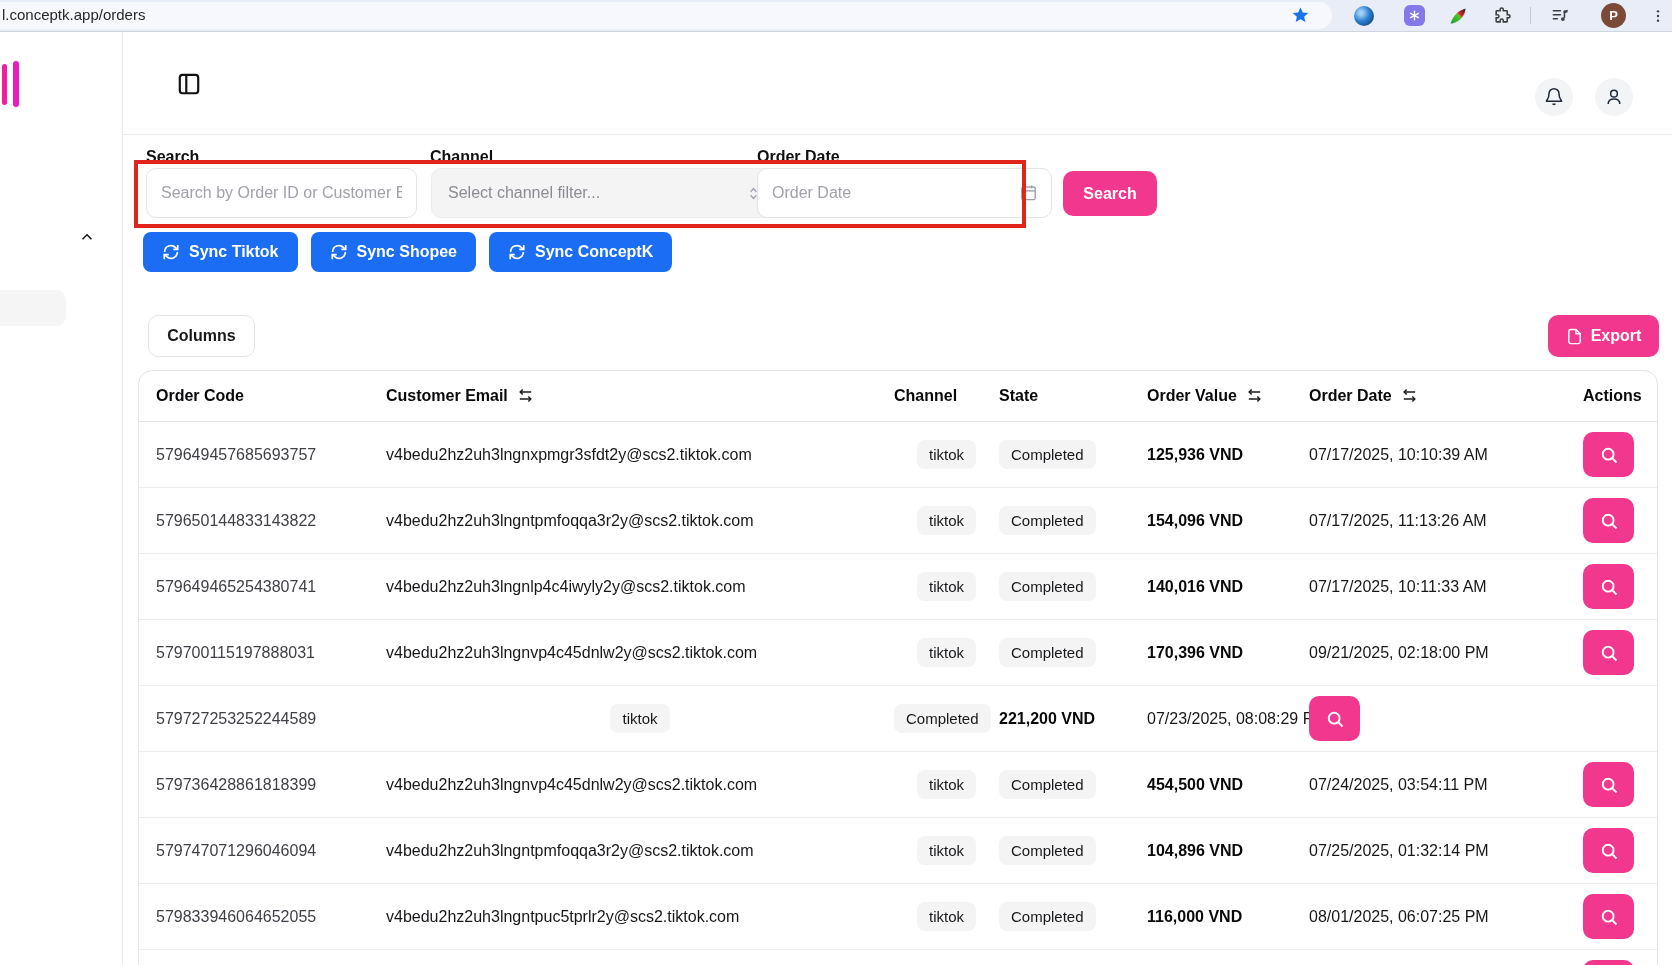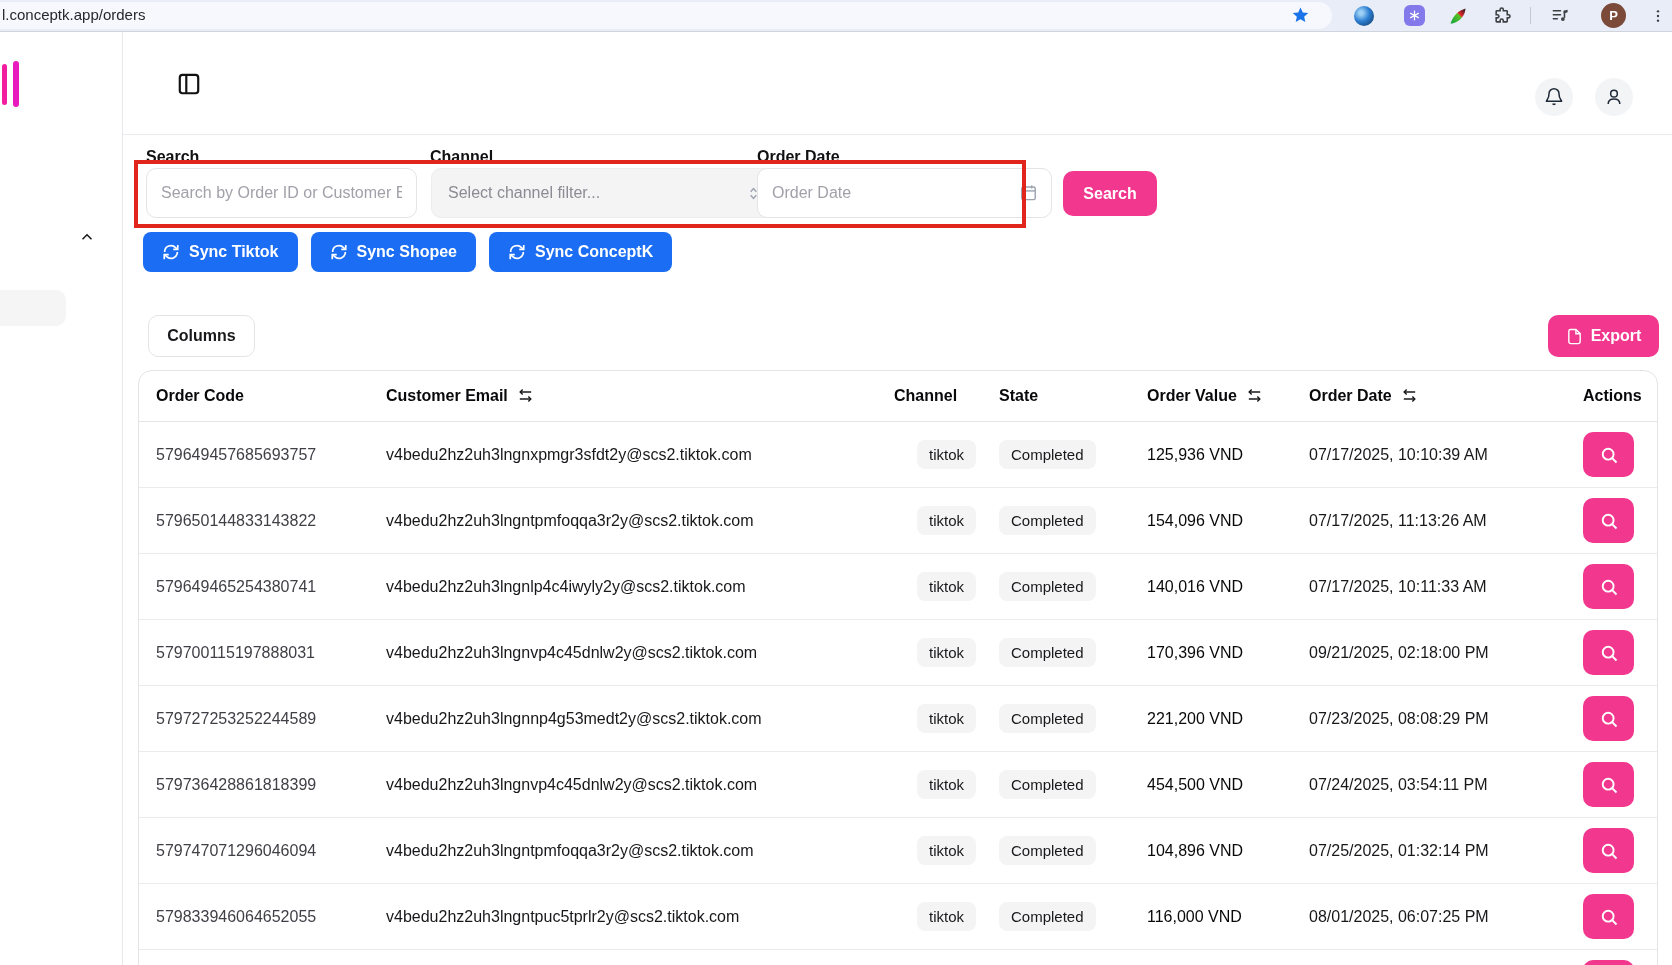--- a/index.html
+++ b/index.html
@@ -94,21 +94,21 @@
   .t-head { height:51px; border-bottom:1px solid #e4e4e7; }
   .t-head .th { font-size:16px; font-weight:600; color:#09090b; display:flex; align-items:flex-start; gap:9px; }
   .th-actions { justify-content:flex-end; padding-right:21px; }
   .t-row { height:66px; border-bottom:1px solid #ececee; }
   .cell { font-size:16px; color:#18181b; white-space:nowrap; overflow:hidden; }
   .cell-code { color:#3f3f46; }
   .badge { display:inline-block; background:#f4f4f5; border-radius:8px; padding:6px 12px;
            font-size:15px; color:#18181b; }
   .badge:empty { display:none; }
   .cell-channel { text-align:center; }
-  .cell-value { font-weight:400; color:#09090b; }
+  .cell-value { font-weight:700; color:#09090b; }
   .action-btn { width:51px; height:45px; border-radius:10px; background:#f1388e; border:none; cursor:pointer;
                 display:flex; align-items:center; justify-content:center; }
   svg { display:block; }
 </style>
 </head>
 <body>
 
 <div class="screen">
 
   <div class="chrome">
@@ -375,21 +375,20 @@
         <svg width="20" height="20" viewBox="0 0 24 24" fill="none" stroke="#fff" stroke-width="2.3">
                 <circle cx="11" cy="11" r="6.5"></circle>
                 <line x1="15.8" y1="15.8" x2="21" y2="21"></line>
               </svg>
       </button>
     </div>
   </div>
 
   <div class="t-grid t-row">
     <div class="cell cell-code">579727253252244589</div>
-    <div class="cell">v4bedu2hz2uh3lngnnp4g53medt2y@scs2.tiktok.com</div>
     <div class="cell cell-channel"><span class="badge">tiktok</span></div>
     <div class="cell"><span class="badge">Completed</span></div>
     <div class="cell cell-value">221,200 VND</div>
     <div class="cell">07/23/2025, 08:08:29 PM</div>
     <div class="cell">
       <button class="action-btn">
         <svg width="20" height="20" viewBox="0 0 24 24" fill="none" stroke="#fff" stroke-width="2.3">
                 <circle cx="11" cy="11" r="6.5"></circle>
                 <line x1="15.8" y1="15.8" x2="21" y2="21"></line>
               </svg>

